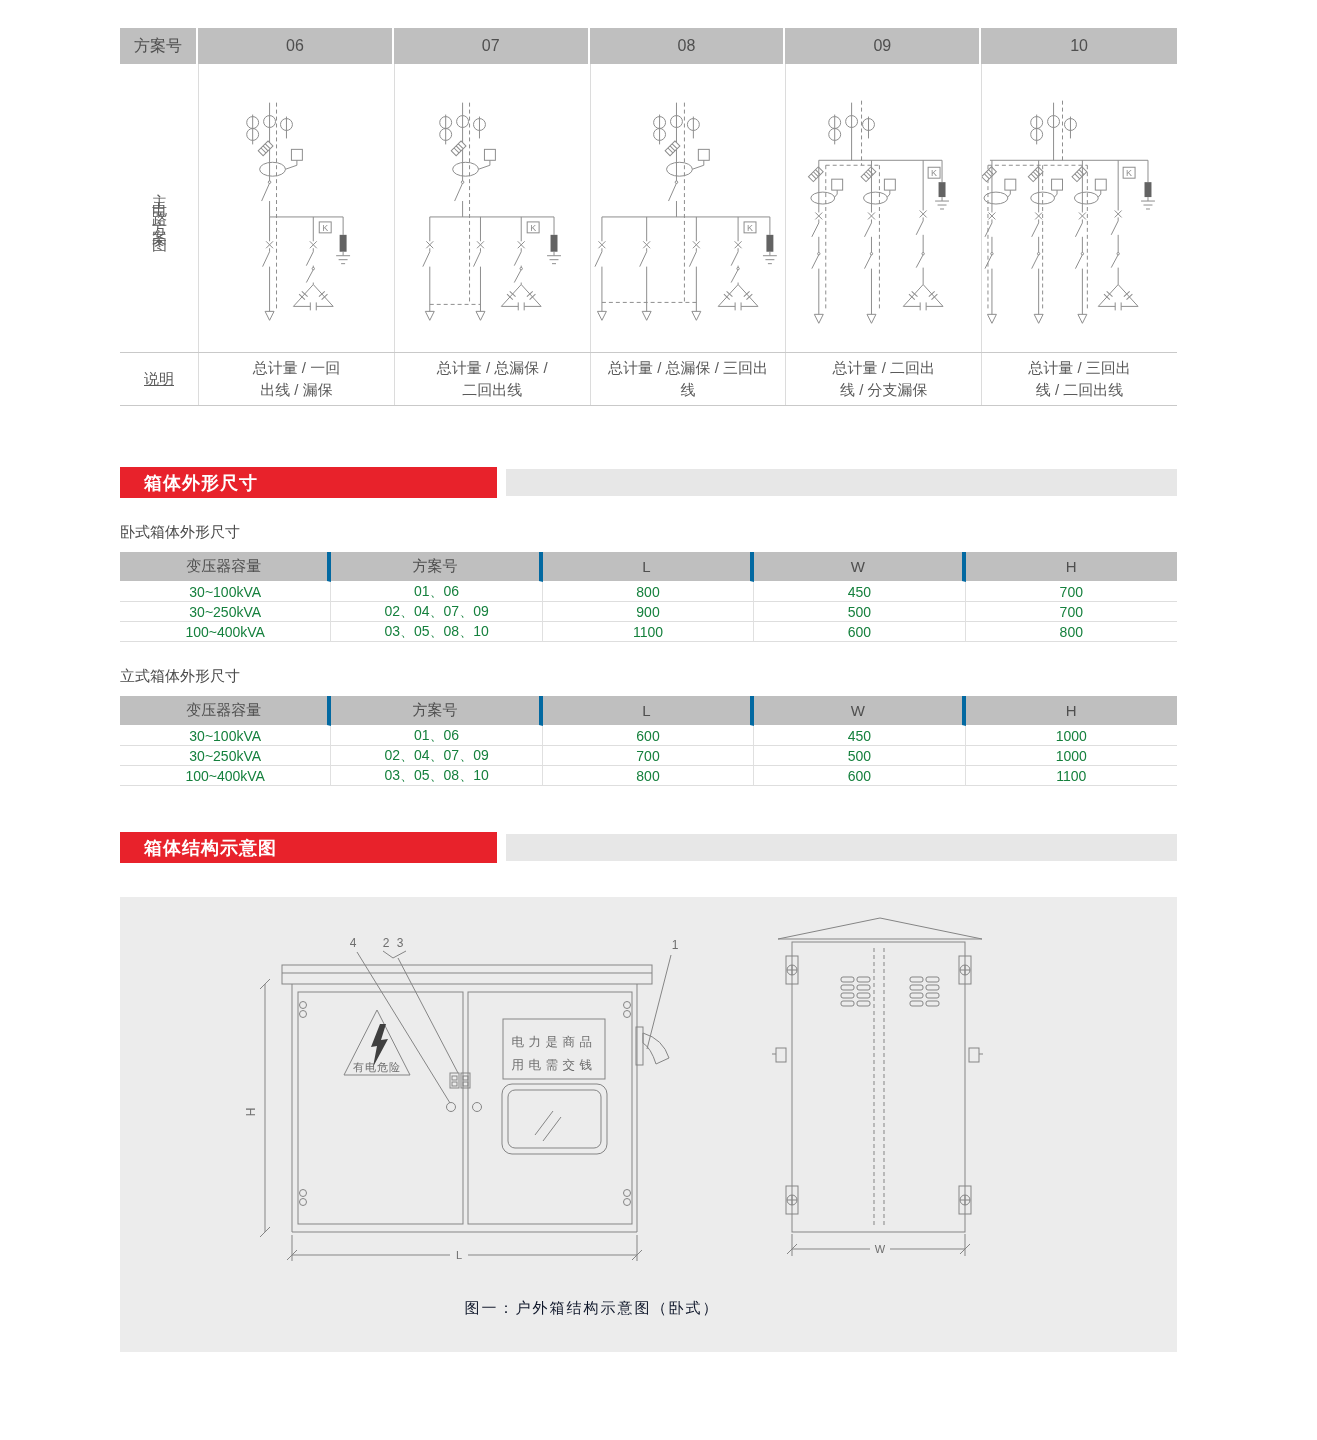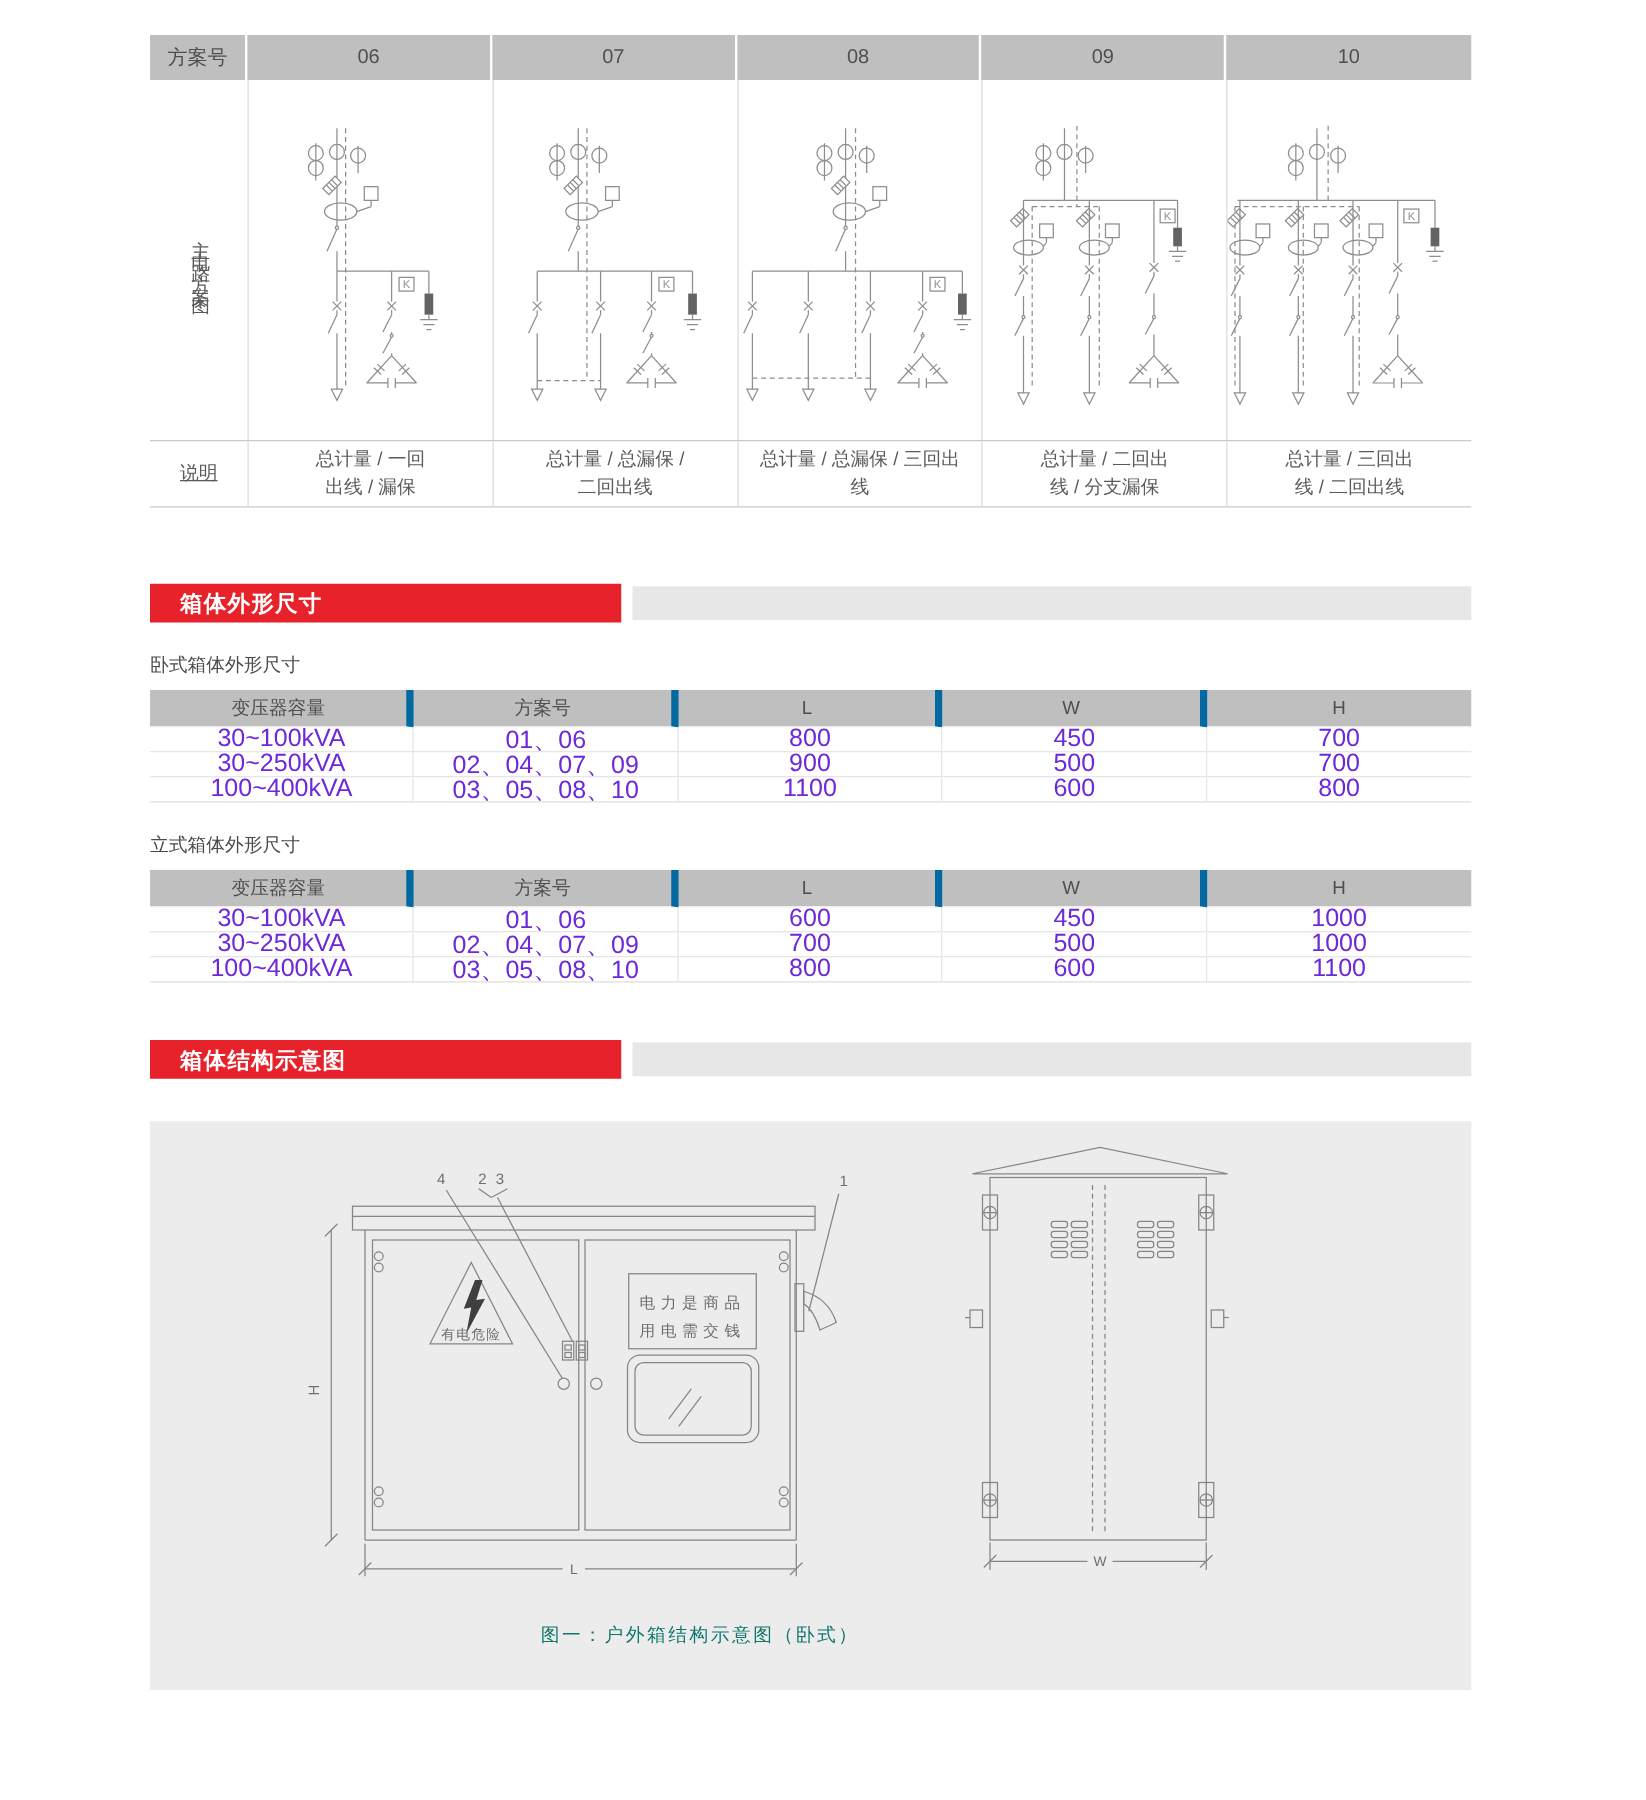--- a/index.html
+++ b/index.html
@@ -25,33 +25,33 @@
   .banner.b1{margin-top:61px;}
   .banner.b2{margin-top:46px;justify-content:flex-end;}
   .banner-red{width:377px;height:31px;background:#e8222b;color:#fff;font-size:18px;font-weight:bold;
               display:flex;align-items:center;padding-left:24px;box-sizing:border-box;letter-spacing:1px;}
   .banner-bar{flex:1;height:27px;background:#e7e7e7;margin-left:9px;}
 
   
   .tbl-caption{font-size:15px;color:#4a4a4a;margin-top:25px;margin-bottom:10px;}
   .dimtable{display:grid;grid-template-columns:repeat(5,1fr);}
   .dt-h{background:#bfbfbf;height:30px;display:flex;align-items:center;justify-content:center;
-        font-size:15px;color:#4f4f4f;border-right:6px solid #0369a1;border-bottom:1px solid #fff;box-sizing:border-box;}
+        font-size:15px;color:#4f4f4f;border-right:4px solid #0369a1;border-bottom:1px solid #fff;box-sizing:border-box;}
   .dt-h:nth-child(5){border-right:none;}
-  .dt-c{height:20px;display:flex;align-items:center;justify-content:center;font-size:20px;color:#6d28d9;
+  .dt-c{height:20px;display:flex;align-items:center;justify-content:center;font-size:14px;color:#15803d;
         border-right:1px solid #e0e0e0;border-bottom:1px solid #dedede;box-sizing:border-box;background:#fff;}
   .dt-c.lastcol{border-right:none;}
 
   
   .figure{position:relative;margin-top:34px;height:455px;background:#ececec;}
   .figure svg{position:absolute;}
   #figFront{left:115px;top:30px;}
   #figRear{left:650px;top:5px;}
   .fig-caption{position:absolute;top:402px;left:0;width:880px;text-align:center;
-               font-size:15px;color:#0f766e;letter-spacing:2px;}
+               font-size:15px;color:#0f172a;letter-spacing:2px;padding-left:32px;}
 </style>
 </head>
 <body>
 
 <div class="content">
 
   <section>
     <div class="st-row" id="schemeHeader">
       <div class="st-hcell">方案号</div>
     <div class="st-hcell">06</div>

